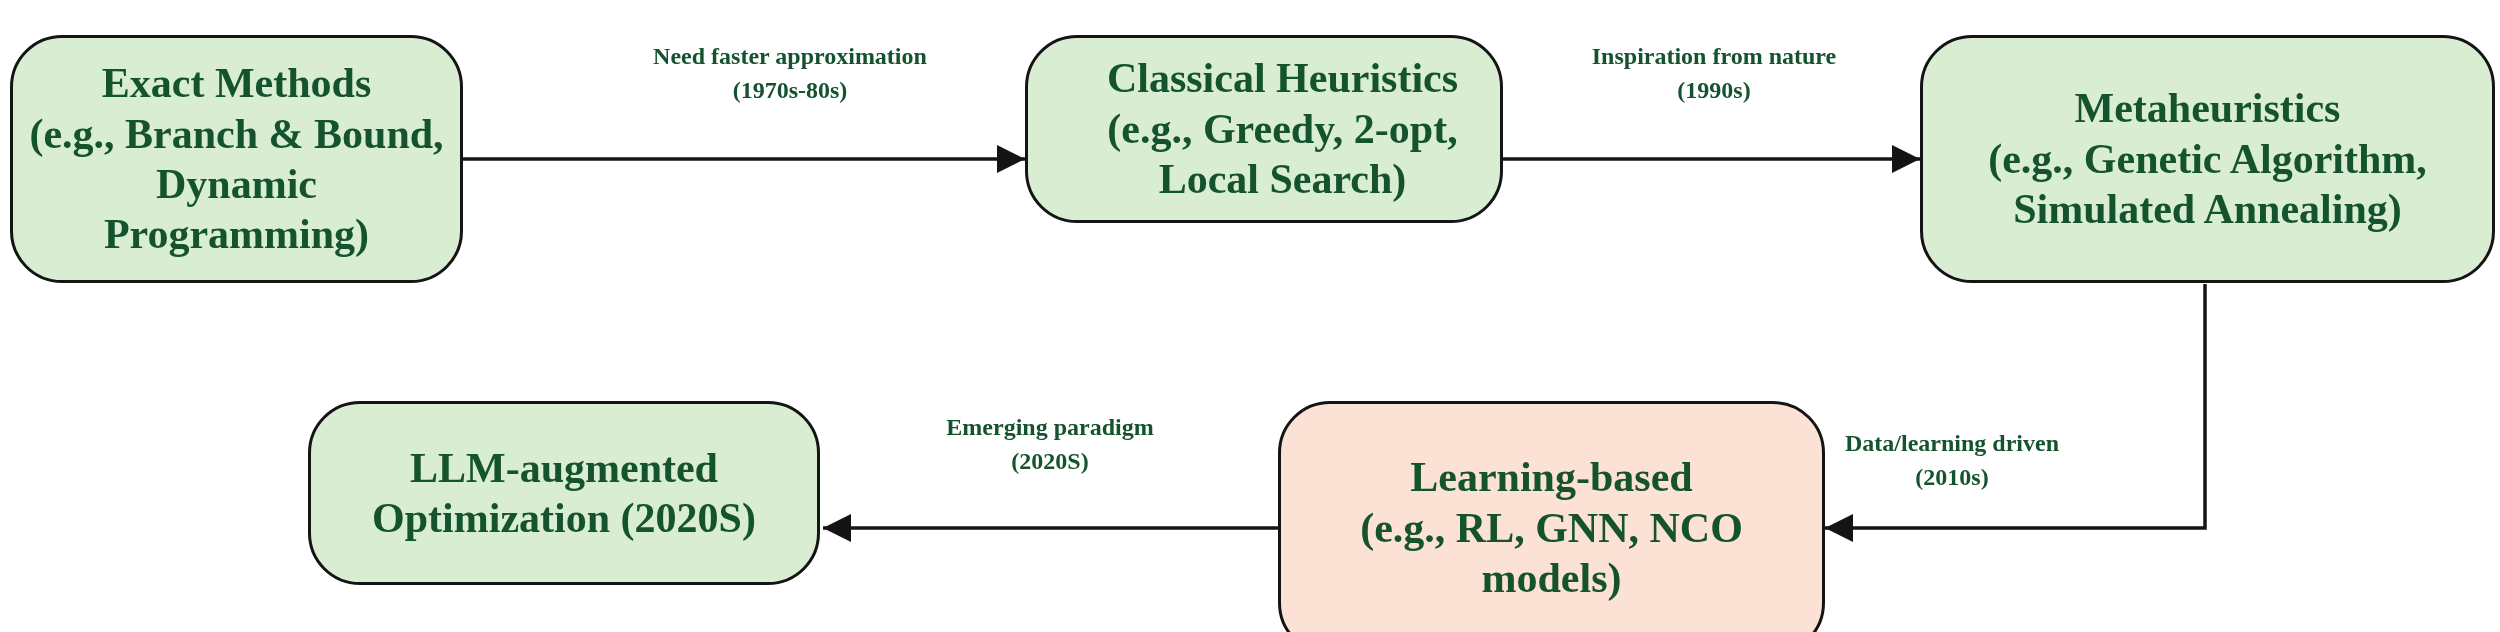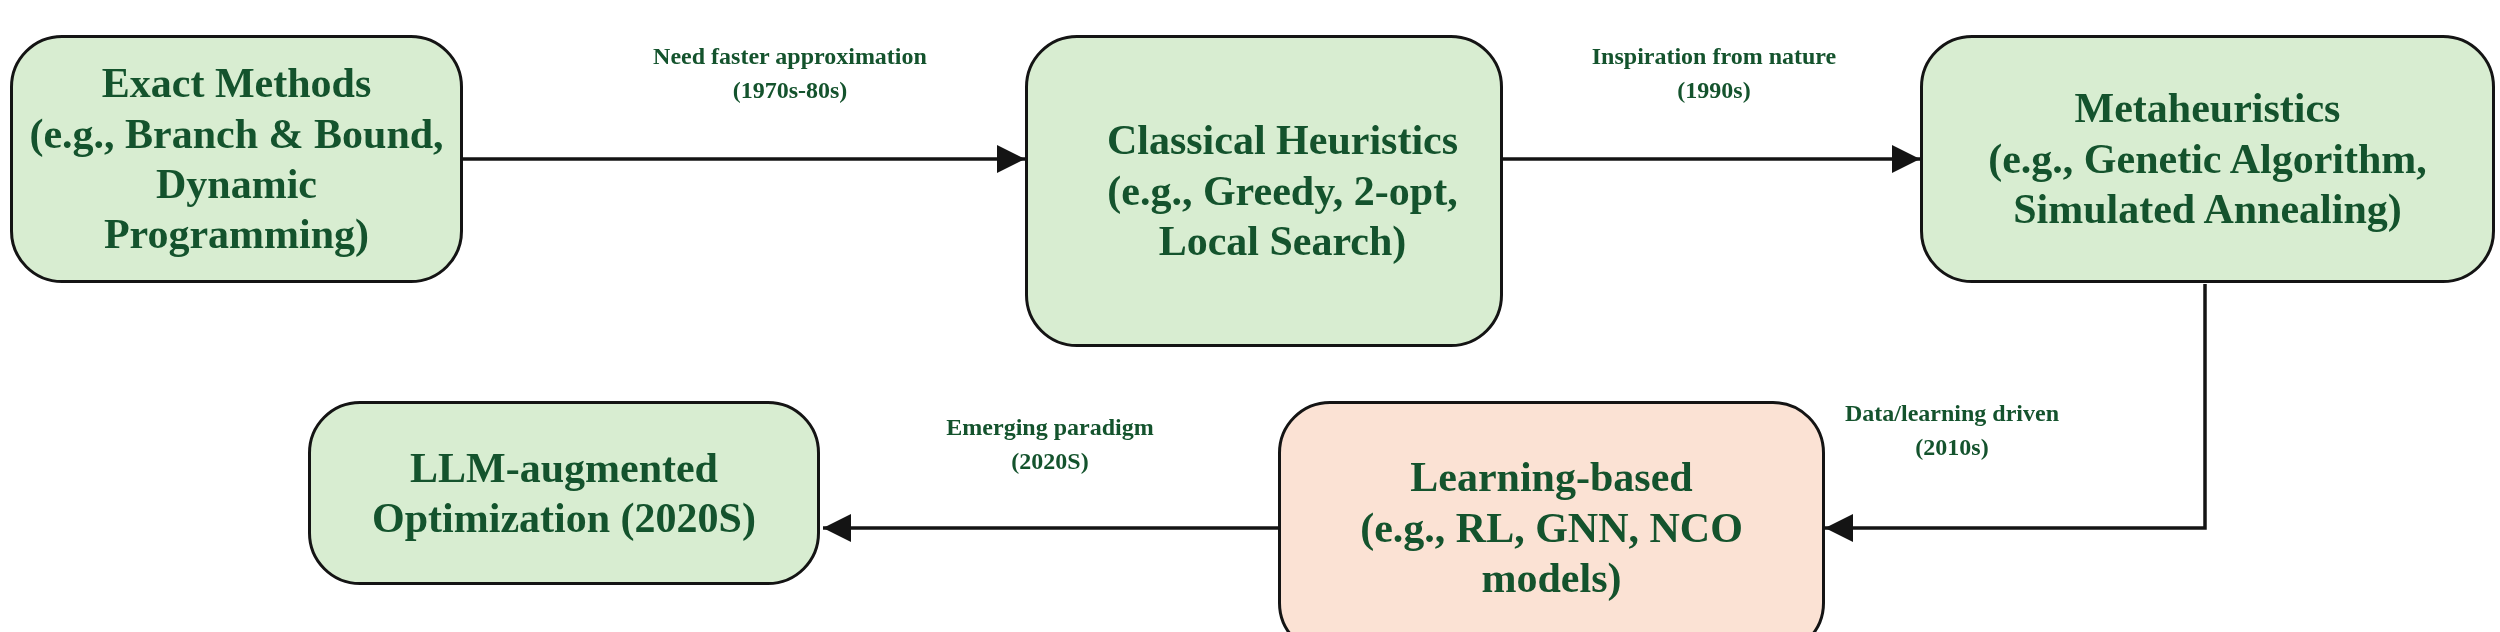--- a/index.html
+++ b/index.html
@@ -40,37 +40,37 @@
     font-size: 42px;
     line-height: 1.2;
     font-weight: 700;
     padding: 0 8px;
   }
   .green { background: #d8edd1; }
   .pink  { background: #fbe2d4; }
 
   
   .b1 { left: 10px;   top: 7px;   width: 453px; height: 248px; }
-  .b2 { left: 1025px; top: 7px;   width: 478px; height: 312px; padding-left: 37px; }
+  .b2 { left: 1025px; top: 7px;   width: 478px; height: 188px; padding-left: 37px; }
   .b3 { left: 1920px; top: 7px;   width: 575px; height: 248px; }
   .b4 { left: 1278px; top: 373px; width: 547px; height: 254px; }
   .b5 { left: 308px;  top: 373px; width: 512px; height: 184px; }
 
   .edge-label {
     position: absolute;
     transform: translateX(-50%);
     text-align: center;
     white-space: pre-line;
     font-size: 24px;
     line-height: 1.4;
     font-weight: 700;
   }
   .l1 { left: 790px;  top: 12px; }
   .l2 { left: 1714px; top: 12px; }
-  .l3 { left: 1952px; top: 369px; text-align: center; }
+  .l3 { left: 1952px; top: 399px; text-align: center; }
   .l4 { left: 1050px; top: 383px; }
 </style>
 </head>
 <body>
 
 <div class="canvas">
 
   <svg class="connectors" viewBox="0 0 2500 632" xmlns="http://www.w3.org/2000/svg">
     <defs>
       <marker id="arr" viewBox="0 0 10 10" refX="10" refY="5" markerWidth="8" markerHeight="8" orient="auto">

